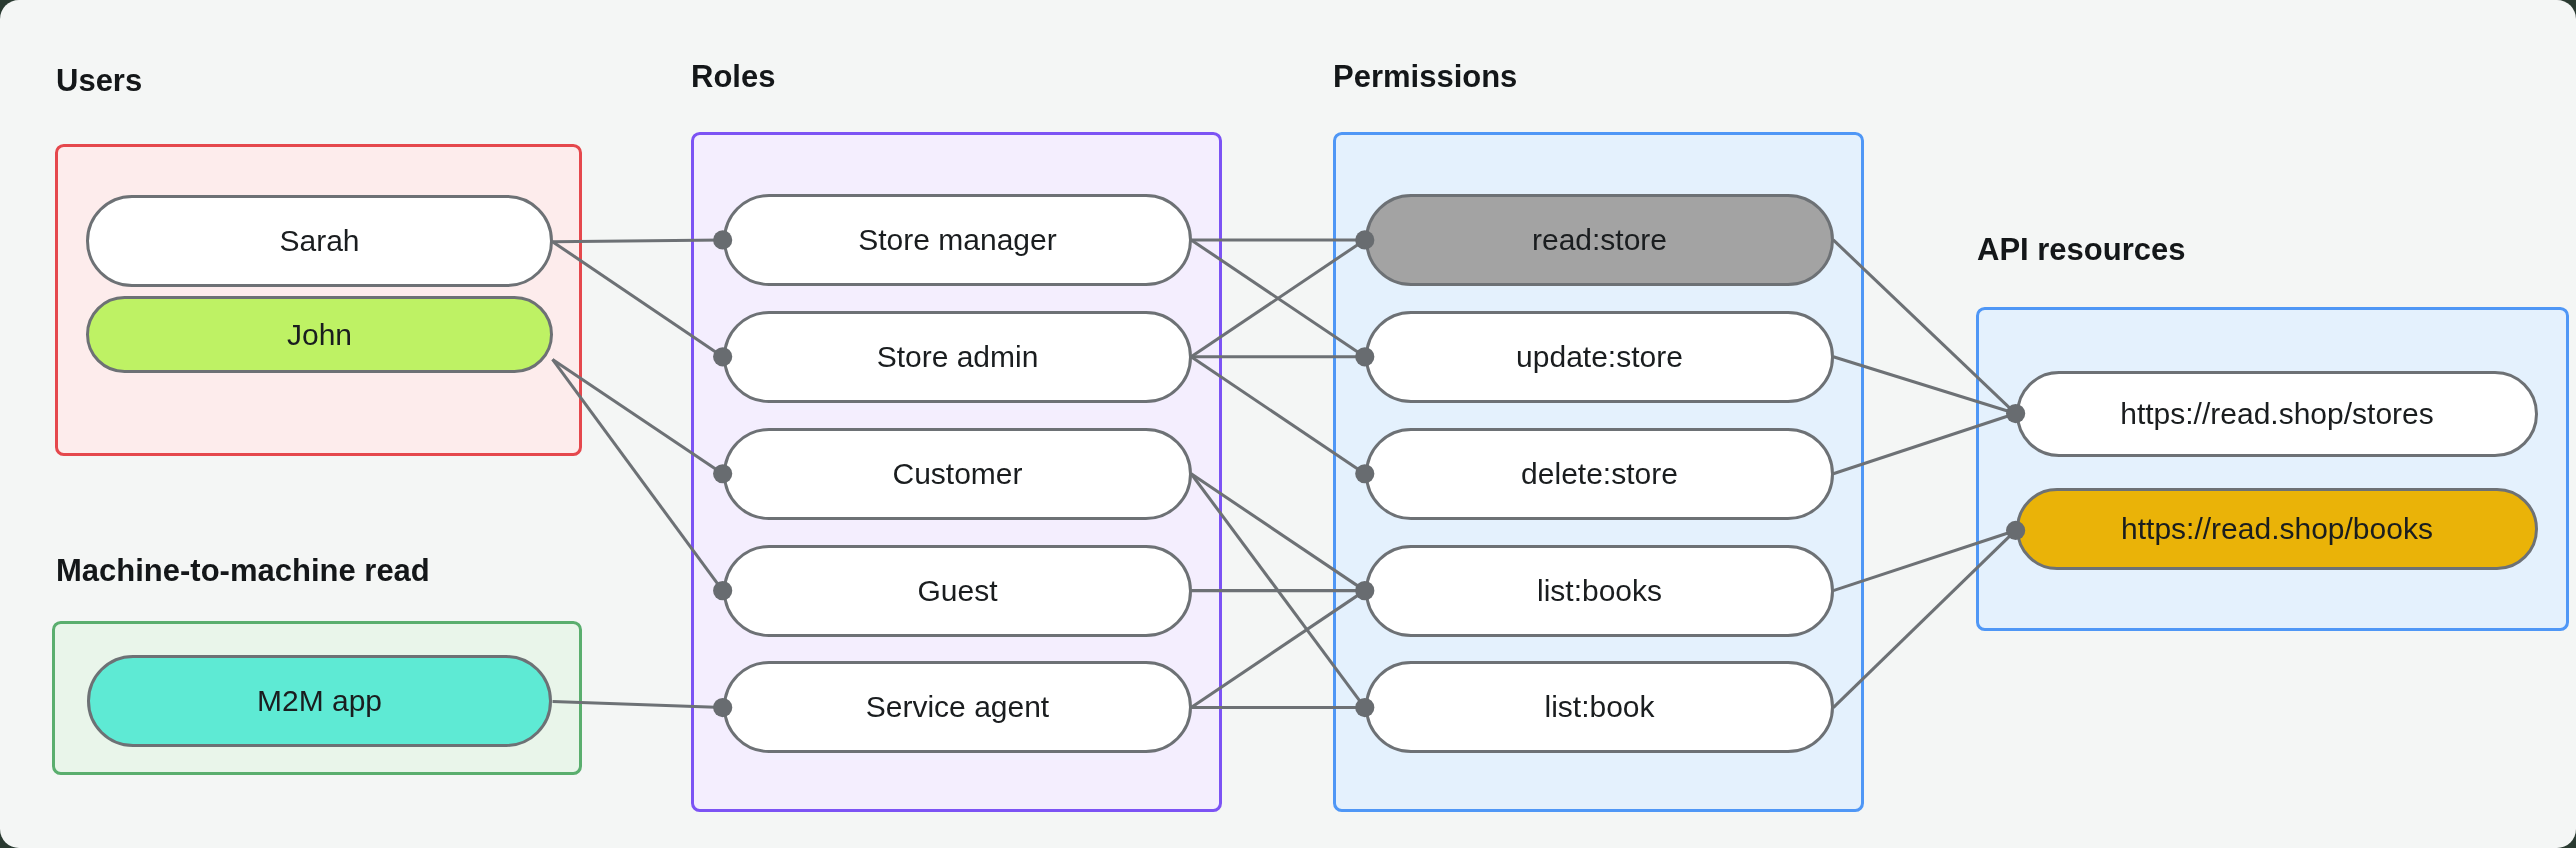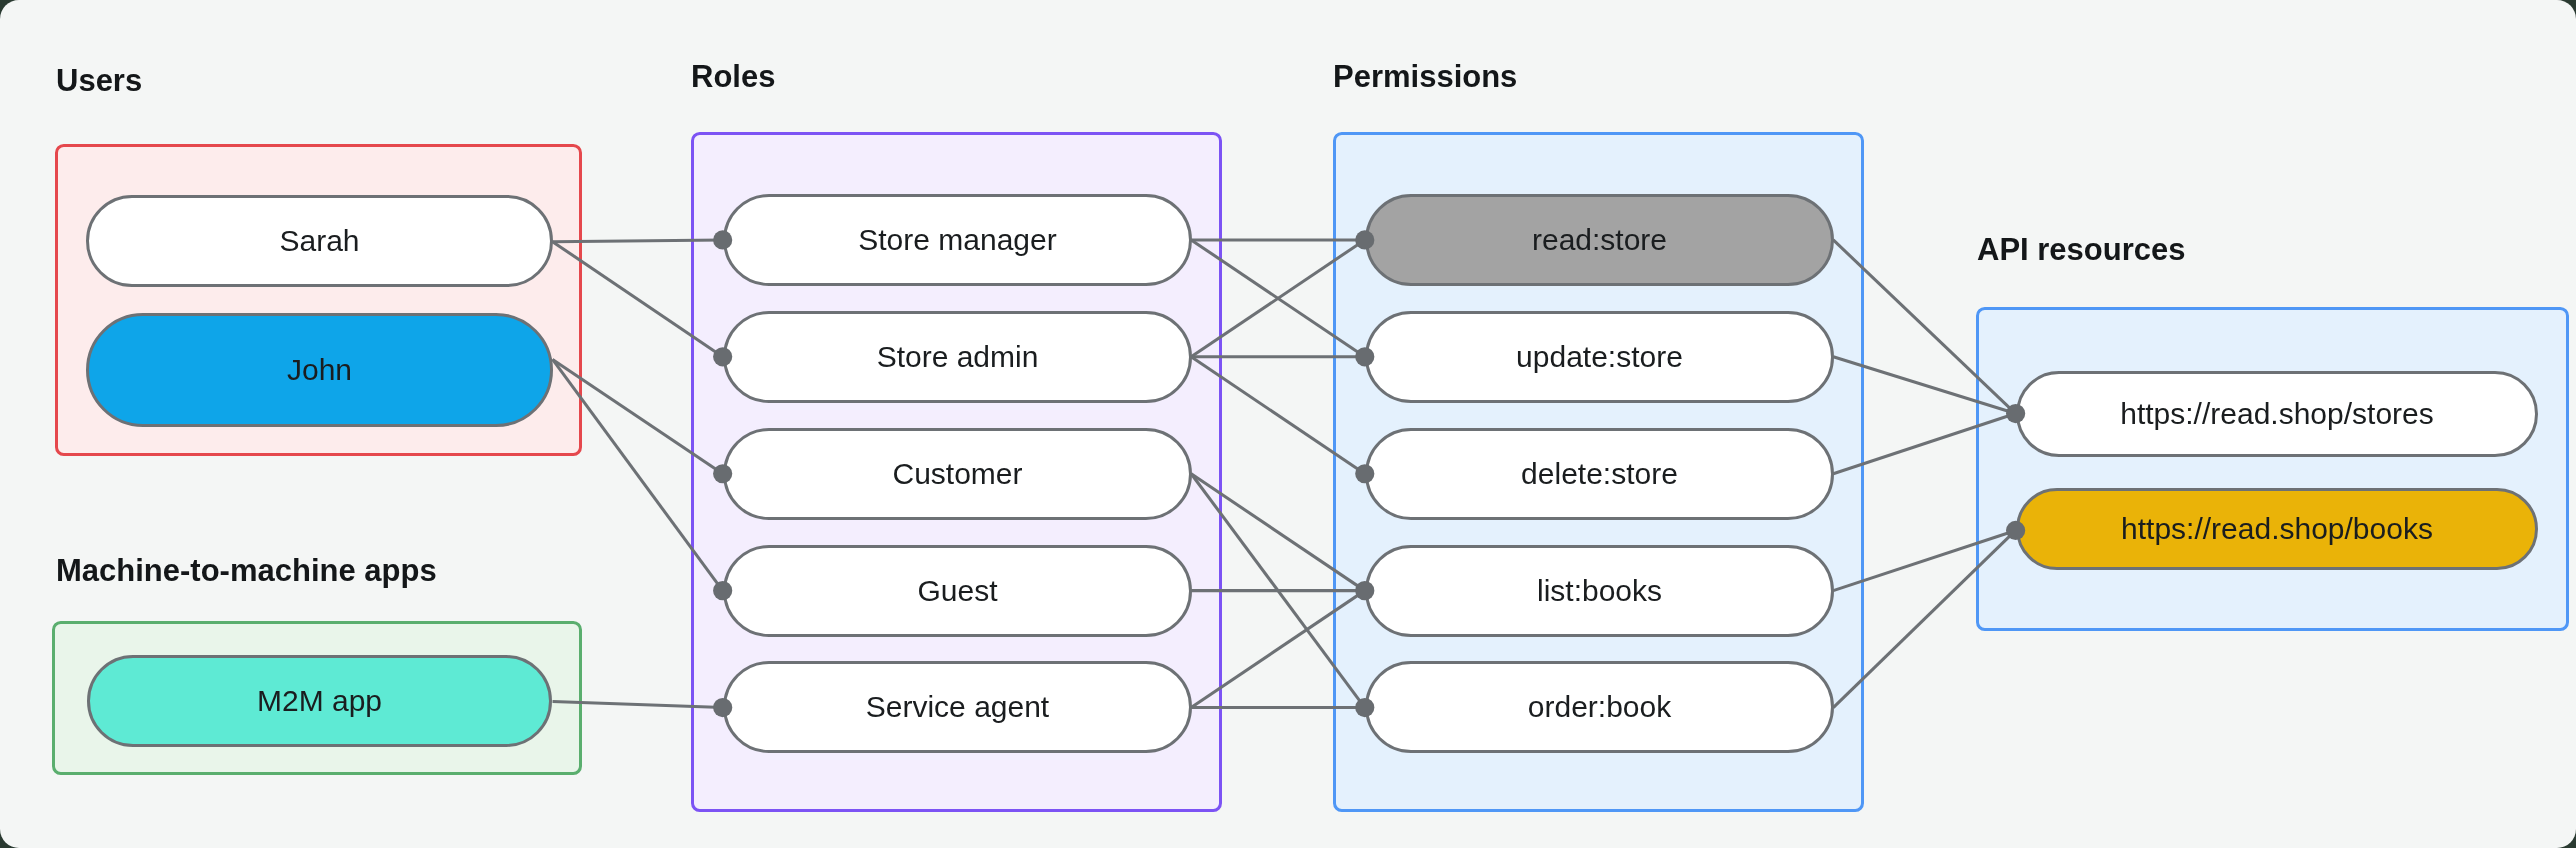--- a/index.html
+++ b/index.html
@@ -18,21 +18,21 @@
 <div class="stage">
   <div class="canvas">
 
     <div class="group-box" style="left: 55px; top: 144px; width: 527px; height: 312px; border-color: rgb(229, 72, 77); background: rgb(253, 236, 236);"></div>
     <div class="group-box" style="left: 52px; top: 621px; width: 530px; height: 154px; border-color: rgb(90, 174, 110); background: rgb(233, 245, 234);"></div>
     <div class="group-box" style="left: 691px; top: 132px; width: 531px; height: 680px; border-color: rgb(124, 83, 244); background: rgb(244, 238, 254);"></div>
     <div class="group-box" style="left: 1333px; top: 132px; width: 531px; height: 680px; border-color: rgb(79, 151, 246); background: rgb(228, 241, 253);"></div>
     <div class="group-box" style="left: 1976px; top: 307px; width: 593px; height: 324px; border-color: rgb(79, 151, 246); background: rgb(228, 241, 253);"></div>
 
     <div class="group-label" style="left:56px;  top:63px;">Users</div>
-    <div class="group-label" style="left:56px;  top:553px;">Machine-to-machine apps</div>
+    <div class="group-label" style="left:56px;  top:553px;">Machine-to-machine read</div>
     <div class="group-label" style="left:691px; top:59px;">Roles</div>
     <div class="group-label" style="left:1333px;top:59px;">Permissions</div>
     <div class="group-label" style="left:1977px;top:232px;">API resources</div>
 
     <svg class="layer" id="edges-layer" width="2576" height="848" viewBox="0 0 2952 972">
         <line x1="633" y1="277" x2="828" y2="275" stroke="#6d7175" stroke-width="3.5"></line>
         <line x1="633" y1="277" x2="828" y2="409" stroke="#6d7175" stroke-width="3.5"></line>
         <line x1="633" y1="412" x2="828" y2="543" stroke="#6d7175" stroke-width="3.5"></line>
         <line x1="633" y1="412" x2="828" y2="677" stroke="#6d7175" stroke-width="3.5"></line>
         <line x1="633" y1="804" x2="828" y2="811" stroke="#6d7175" stroke-width="3.5"></line>
@@ -48,32 +48,32 @@
         <line x1="1365" y1="811" x2="1564" y2="811" stroke="#6d7175" stroke-width="3.5"></line>
         <line x1="2101" y1="275" x2="2310" y2="474" stroke="#6d7175" stroke-width="3.5"></line>
         <line x1="2101" y1="409" x2="2310" y2="474" stroke="#6d7175" stroke-width="3.5"></line>
         <line x1="2101" y1="543" x2="2310" y2="474" stroke="#6d7175" stroke-width="3.5"></line>
         <line x1="2101" y1="677" x2="2310" y2="608" stroke="#6d7175" stroke-width="3.5"></line>
         <line x1="2101" y1="811" x2="2310" y2="608" stroke="#6d7175" stroke-width="3.5"></line>
       </svg>
 
     <div id="nodes-layer">
         <div class="pill" style="left: 86px; top: 195px; width: 467px; height: 92px; border-color: rgb(109, 113, 117); background: rgb(255, 255, 255);">Sarah</div>
-        <div class="pill" style="left: 86px; top: 313px; width: 467px; height: 114px; border-color: rgb(109, 113, 117); background: #0ea5e9;">John</div>
+        <div class="pill" style="left: 86px; top: 296px; width: 467px; height: 77px; border-color: rgb(109, 113, 117); background: #bef264;">John</div>
         <div class="pill" style="left: 87px; top: 655px; width: 465px; height: 92px; border-color: rgb(109, 113, 117); background: #5eead4;">M2M app</div>
         <div class="pill" style="left: 723px; top: 194px; width: 469px; height: 92px; border-color: rgb(109, 113, 117); background: rgb(255, 255, 255);">Store manager</div>
         <div class="pill" style="left: 723px; top: 311px; width: 469px; height: 92px; border-color: rgb(109, 113, 117); background: rgb(255, 255, 255);">Store admin</div>
         <div class="pill" style="left: 723px; top: 428px; width: 469px; height: 92px; border-color: rgb(109, 113, 117); background: rgb(255, 255, 255);">Customer</div>
         <div class="pill" style="left: 723px; top: 545px; width: 469px; height: 92px; border-color: rgb(109, 113, 117); background: rgb(255, 255, 255);">Guest</div>
         <div class="pill" style="left: 723px; top: 661px; width: 469px; height: 92px; border-color: rgb(109, 113, 117); background: rgb(255, 255, 255);">Service agent</div>
         <div class="pill" style="left: 1365px; top: 194px; width: 469px; height: 92px; border-color: rgb(109, 113, 117); background: #a3a3a3;">read:store</div>
         <div class="pill" style="left: 1365px; top: 311px; width: 469px; height: 92px; border-color: rgb(109, 113, 117); background: rgb(255, 255, 255);">update:store</div>
         <div class="pill" style="left: 1365px; top: 428px; width: 469px; height: 92px; border-color: rgb(109, 113, 117); background: rgb(255, 255, 255);">delete:store</div>
         <div class="pill" style="left: 1365px; top: 545px; width: 469px; height: 92px; border-color: rgb(109, 113, 117); background: rgb(255, 255, 255);">list:books</div>
-        <div class="pill" style="left: 1365px; top: 661px; width: 469px; height: 92px; border-color: rgb(109, 113, 117); background: rgb(255, 255, 255);">order:book</div>
+        <div class="pill" style="left: 1365px; top: 661px; width: 469px; height: 92px; border-color: rgb(109, 113, 117); background: rgb(255, 255, 255);">list:book</div>
         <div class="pill" style="left: 2016px; top: 371px; width: 522px; height: 86px; border-color: rgb(109, 113, 117); background: rgb(255, 255, 255);">https://read.shop/stores</div>
         <div class="pill" style="left: 2016px; top: 488px; width: 522px; height: 82px; border-color: rgb(109, 113, 117); background: #eab308;">https://read.shop/books</div>
       </div>
 
     <svg class="layer" id="dots-layer" width="2576" height="848" viewBox="0 0 2952 972">
         <circle cx="828" cy="275" r="11" fill="#686c70"></circle>
         <circle cx="828" cy="409" r="11" fill="#686c70"></circle>
         <circle cx="828" cy="543" r="11" fill="#686c70"></circle>
         <circle cx="828" cy="677" r="11" fill="#686c70"></circle>
         <circle cx="828" cy="811" r="11" fill="#686c70"></circle>

